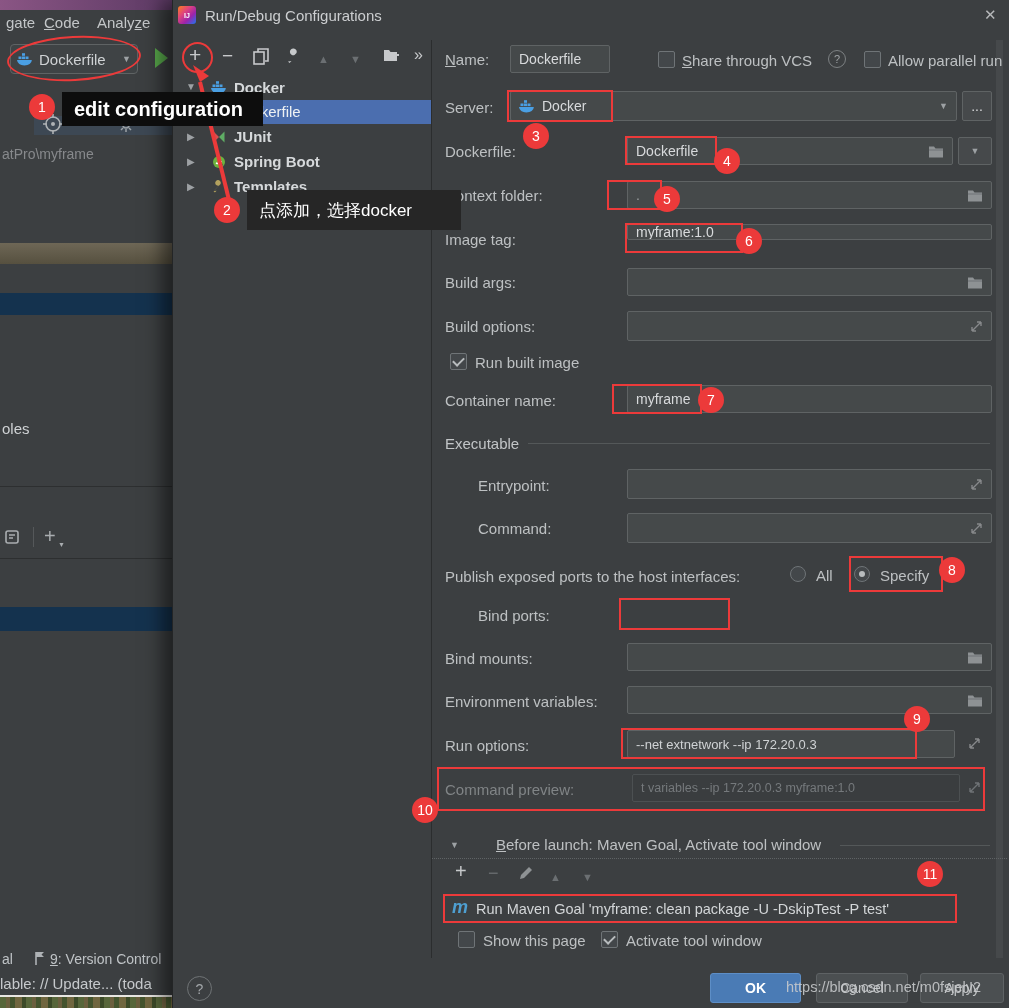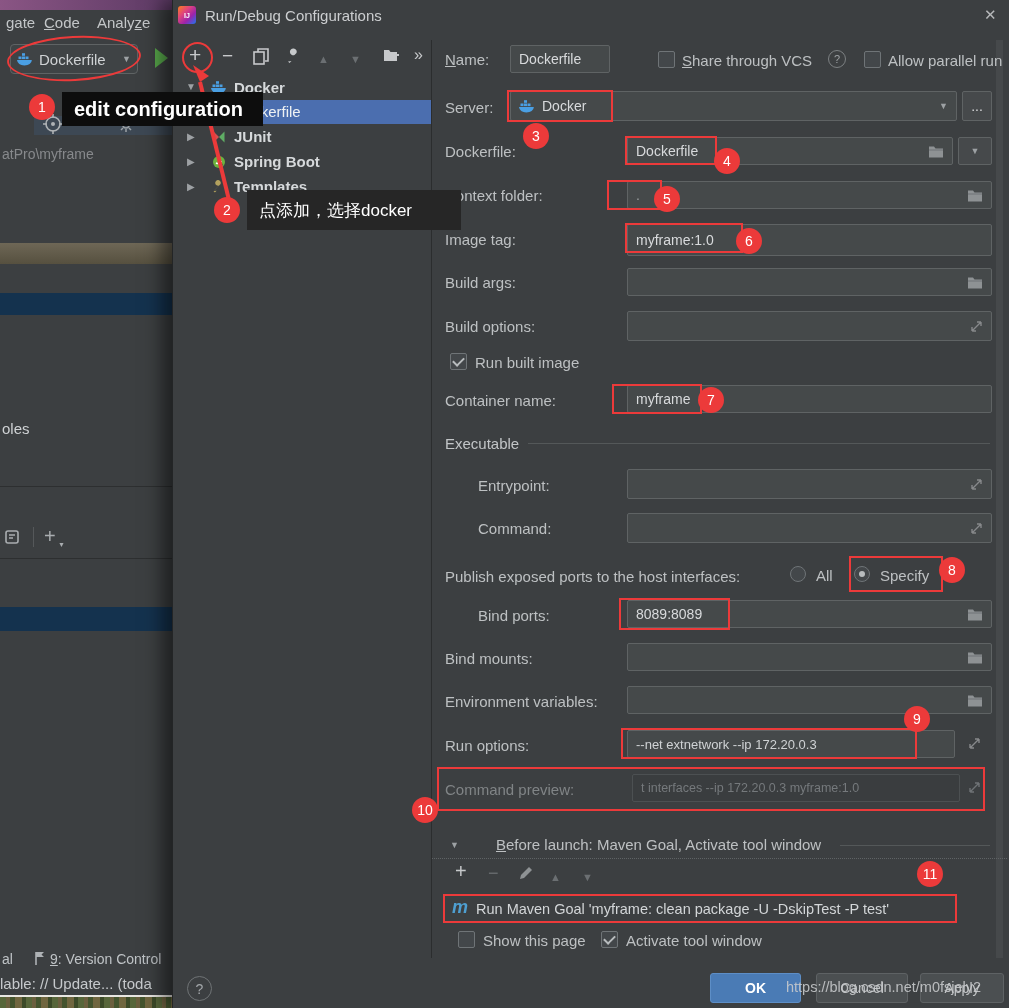--- a/index.html
+++ b/index.html
@@ -245,21 +245,21 @@
     <span>.</span>
     <span style="margin-left:auto;display:flex;">
       <svg class="folder-svg" width="16" height="13" viewBox="0 0 16 13">
           <path d="M1 1.5h5l1.5 2H15v9H1z" fill="#8e9294"></path>
           <path d="M1 5 h14" stroke="#6f7376" stroke-width="1"></path>
         </svg>
     </span>
   </div>
 
   <span class="lbl" style="left:445px;top:231px;">Image tag:</span>
-  <div class="field" style="left:627px;top:224px;width:365px;height:32px;">
+  <div class="field" style="left:627px;top:224px;width:365px;height:16px;">
       <span>myframe:1.0</span>
     </div>
 
   <span class="lbl" style="left:445px;top:274px;">Build args:</span>
   <div class="field" style="left:627px;top:268px;width:365px;height:28px;">
     <span style="margin-left:auto;display:flex;">
       <svg class="folder-svg" width="16" height="13" viewBox="0 0 16 13">
           <path d="M1 1.5h5l1.5 2H15v9H1z" fill="#8e9294"></path>
           <path d="M1 5 h14" stroke="#6f7376" stroke-width="1"></path>
         </svg>
@@ -304,63 +304,54 @@
     </span>
   </div>
 
   <span class="lbl" style="left:445px;top:568px;">Publish exposed ports to the host interfaces:</span>
   <span class="radio" style="left:790px;top:566px;"></span>
   <span class="lbl" style="left:816px;top:567px;">All</span>
   <span class="radio sel" style="left:854px;top:566px;"></span>
   <span class="lbl" style="left:880px;top:567px;">Specify</span>
 
   <span class="lbl" style="left:478px;top:607px;">Bind ports:</span>
-  <div class="field" style="left:627px;top:600px;width:365px;height:28px;">
-    <span>8089:8089</span>
+
+  <span class="lbl" style="left:445px;top:650px;">Bind mounts:</span>
+  <div class="field" style="left:627px;top:643px;width:365px;height:28px;">
     <span style="margin-left:auto;display:flex;">
       <svg class="folder-svg" width="16" height="13" viewBox="0 0 16 13">
           <path d="M1 1.5h5l1.5 2H15v9H1z" fill="#8e9294"></path>
           <path d="M1 5 h14" stroke="#6f7376" stroke-width="1"></path>
         </svg>
     </span>
   </div>
 
-  <span class="lbl" style="left:445px;top:650px;">Bind mounts:</span>
-  <div class="field" style="left:627px;top:643px;width:365px;height:28px;">
+  <span class="lbl" style="left:445px;top:693px;">Environment variables:</span>
+  <div class="field" style="left:627px;top:686px;width:365px;height:28px;">
     <span style="margin-left:auto;display:flex;">
       <svg class="folder-svg" width="16" height="13" viewBox="0 0 16 13">
           <path d="M1 1.5h5l1.5 2H15v9H1z" fill="#8e9294"></path>
           <path d="M1 5 h14" stroke="#6f7376" stroke-width="1"></path>
         </svg>
     </span>
   </div>
 
-  <span class="lbl" style="left:445px;top:693px;">Environment variables:</span>
-  <div class="field" style="left:627px;top:686px;width:365px;height:28px;">
-    <span style="margin-left:auto;display:flex;">
-      <svg class="folder-svg" width="16" height="13" viewBox="0 0 16 13">
-          <path d="M1 1.5h5l1.5 2H15v9H1z" fill="#8e9294"></path>
-          <path d="M1 5 h14" stroke="#6f7376" stroke-width="1"></path>
-        </svg>
-    </span>
-  </div>
-
   <span class="lbl" style="left:445px;top:737px;">Run options:</span>
   <div class="field mono" style="left:627px;top:730px;width:328px;height:28px;color:#cfd2d4;">
       <span>--net extnetwork --ip 172.20.0.3</span>
     </div>
   <span class="abs" style="left:968px;top:737px;">
     <svg class="expand-svg" width="13" height="13" viewBox="0 0 13 13">
         <path d="M2 11 L11 2 M2 11v-4 M2 11h4 M11 2v4 M11 2h-4" stroke="#87898b" stroke-width="1.4" fill="none"></path>
       </svg>
   </span>
 
   <span class="lbl" style="left:445px;top:781px;color:#808486;">Command preview:</span>
   <div class="field dis mono" style="left:632px;top:774px;width:328px;height:28px;font-size:12.5px;">
-      <span>t interfaces --ip 172.20.0.3 myframe:1.0</span>
+      <span>t variables --ip 172.20.0.3 myframe:1.0</span>
     </div>
   <span class="abs" style="left:968px;top:781px;">
     <svg class="expand-svg" width="13" height="13" viewBox="0 0 13 13">
         <path d="M2 11 L11 2 M2 11v-4 M2 11h4 M11 2v4 M11 2h-4" stroke="#6f7376" stroke-width="1.4" fill="none"></path>
       </svg>
   </span>
 
   <div class="abs" style="left:432px;top:858px;width:575px;height:0;border-top:1px dotted #5f6365;"></div>
   <span class="arrowhead" style="left:450px;top:840px;font-size:9px;">▼</span>
   <span class="lbl" style="left:496px;top:836px;text-align:center;"><span style="text-decoration:underline;">B</span><span>efore launch: Maven Goal, Activate tool window</span></span>

